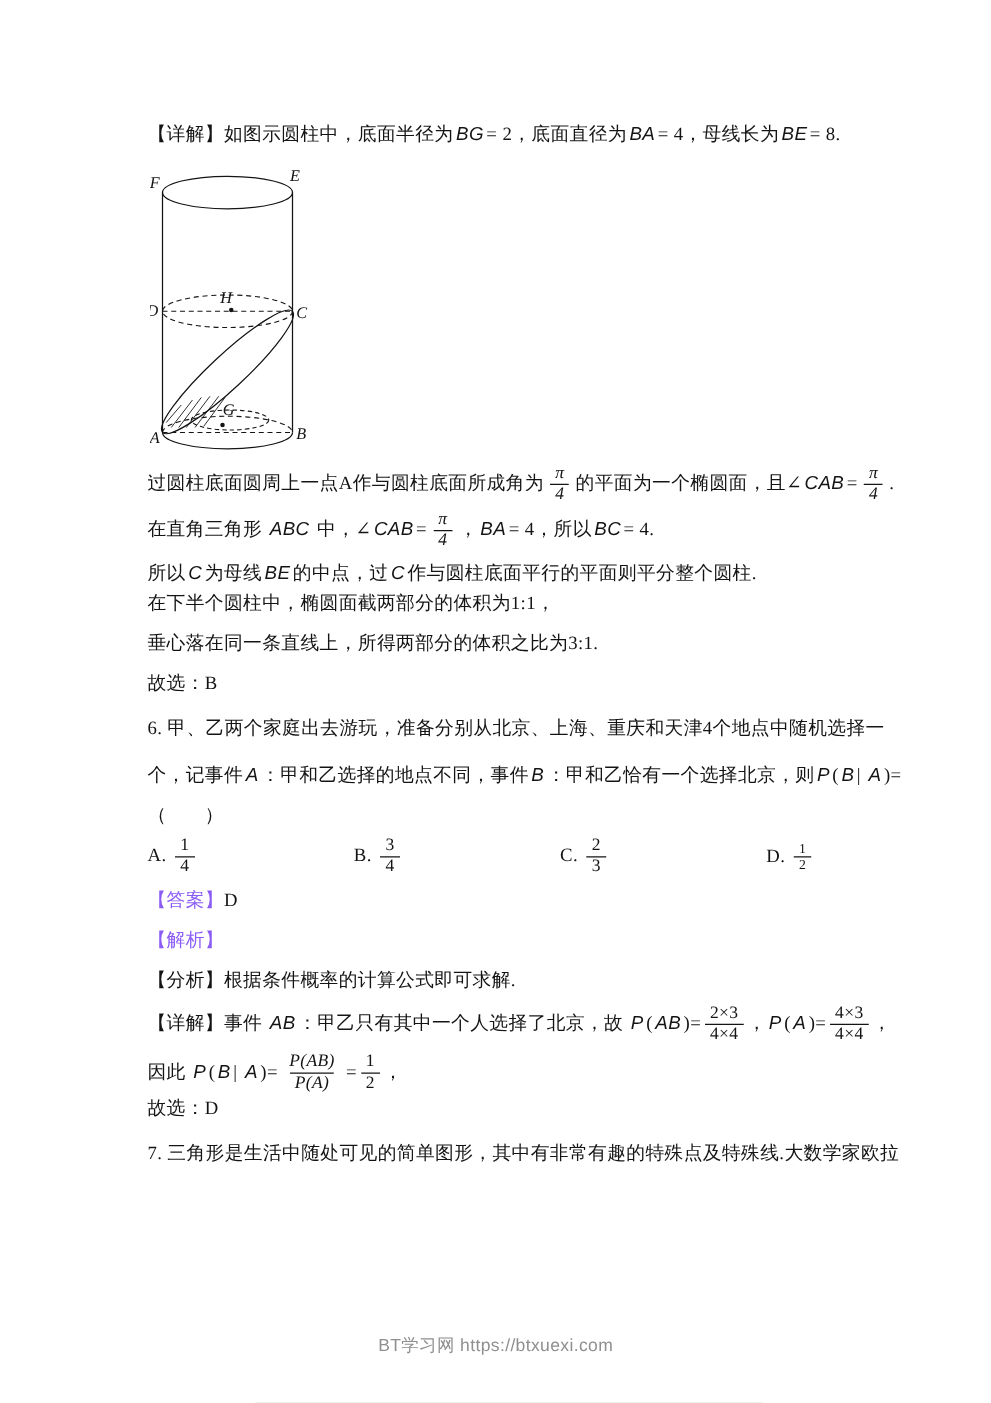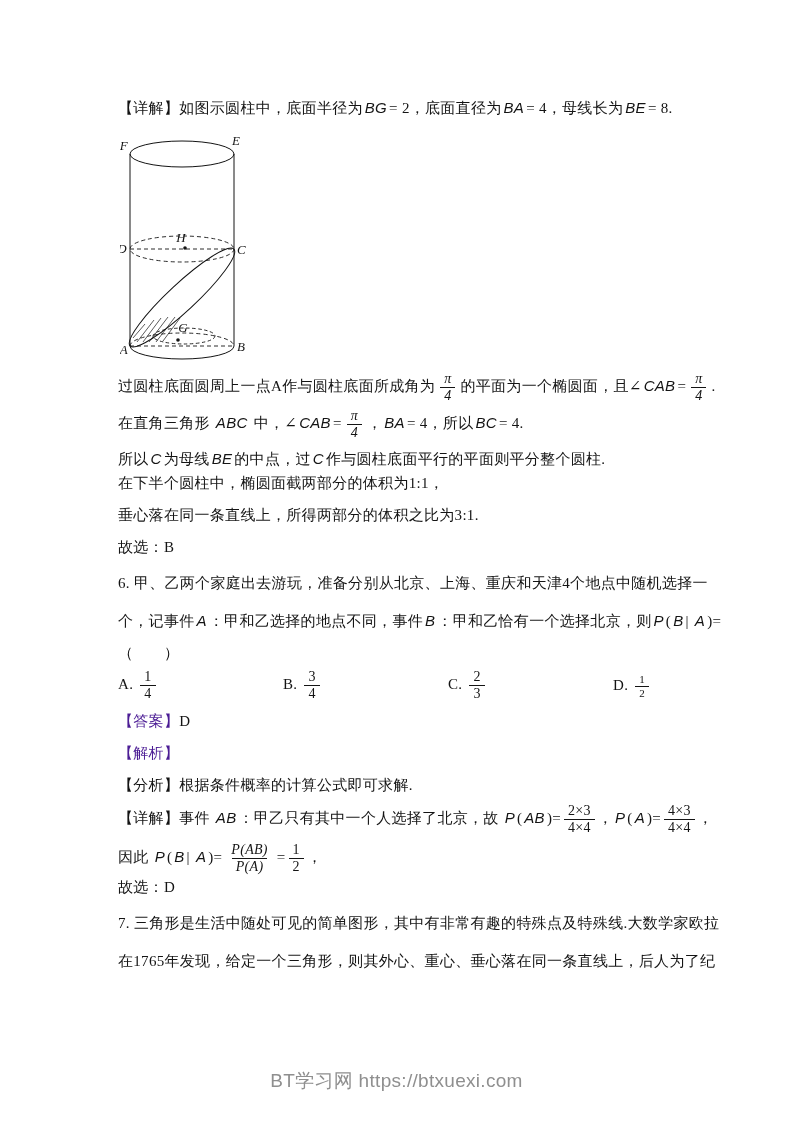--- a/index.html
+++ b/index.html
@@ -26,28 +26,28 @@
   .mi{font-family:Liberation Sans, sans-serif;font-style:italic;padding:0 2px;}
   .frac{
     display:inline-flex;flex-direction:column;align-items:center;
     vertical-align:middle;line-height:1.15;margin:0 3px;
     font-size:14px;font-family:"Liberation Serif",serif;
   }
   .frac .num{padding:0 4px;}
   .frac .den{border-top:1px solid #141414;padding:0 4px;}
   .frac.mi{font-style:italic;}
   .frac.small{font-size:11px;}
-  .blue{color:#4c1d95;text-align:center;}
+  .blue{color:#8b5cf6;text-align:center;}
   .options{display:flex;margin-top:4px;align-items:center;}
   .opt{width:165px;}
   .opt:last-child{width:auto;}
   .diagram{margin:16px 0 0 2px;display:block;}
   .footer{
     position:absolute;left:0;top:1068px;width:100%;
-    text-align:center;color:#8f8f8f;font-size:19px;
+    text-align:center;color:#8f8f8f;font-size:14px;
     font-family:"Liberation Sans",sans-serif;
     letter-spacing:0.3px;
   }
   svg text{font-family:"Liberation Serif",serif;font-style:italic;font-size:13px;fill:#141414;}
 </style>
 </head>
 <body>
 
 <div class="page">
   <div class="content">
@@ -150,20 +150,19 @@
     <div class="line mt6">因此 <span class="mi">P</span>(<span class="mi">B</span>| <span class="mi">A</span>)=<span class="frac mi">
           <span class="num">P(AB)</span>
           <span class="den">P(A)</span>
         </span>=<span class="frac">
           <span class="num">1</span>
           <span class="den">2</span>
         </span>，</div>
     <div class="line mt10">故选：D</div>
 
     <div class="line mt12">7. 三角形是生活中随处可见的简单图形，其中有非常有趣的特殊点及特殊线.大数学家欧拉</div>
-    <div class="line mt14">在1765年发现，给定一个三角形，则其外心、重心、垂心落在同一条直线上，后人为了纪</div>
 
   </div>
 
   <div class="footer">
     <span>BT学习网 https://btxuexi.com</span>
   </div>
 </div>
 
 </body></html>

